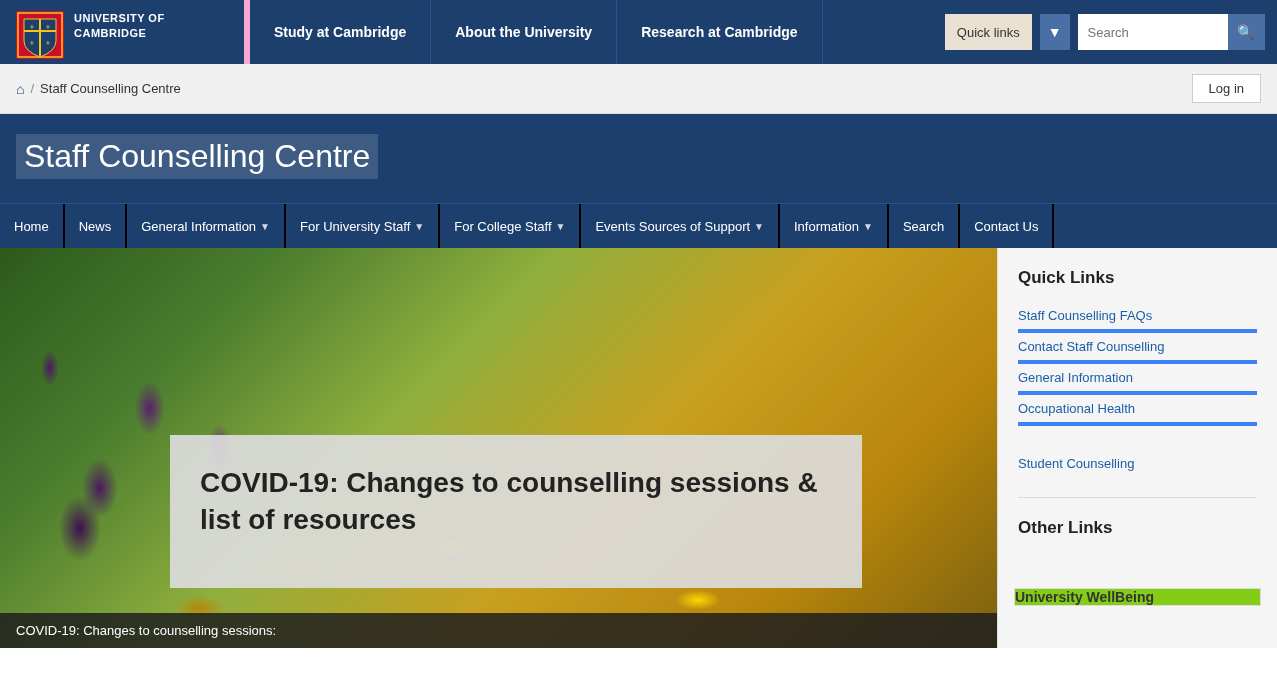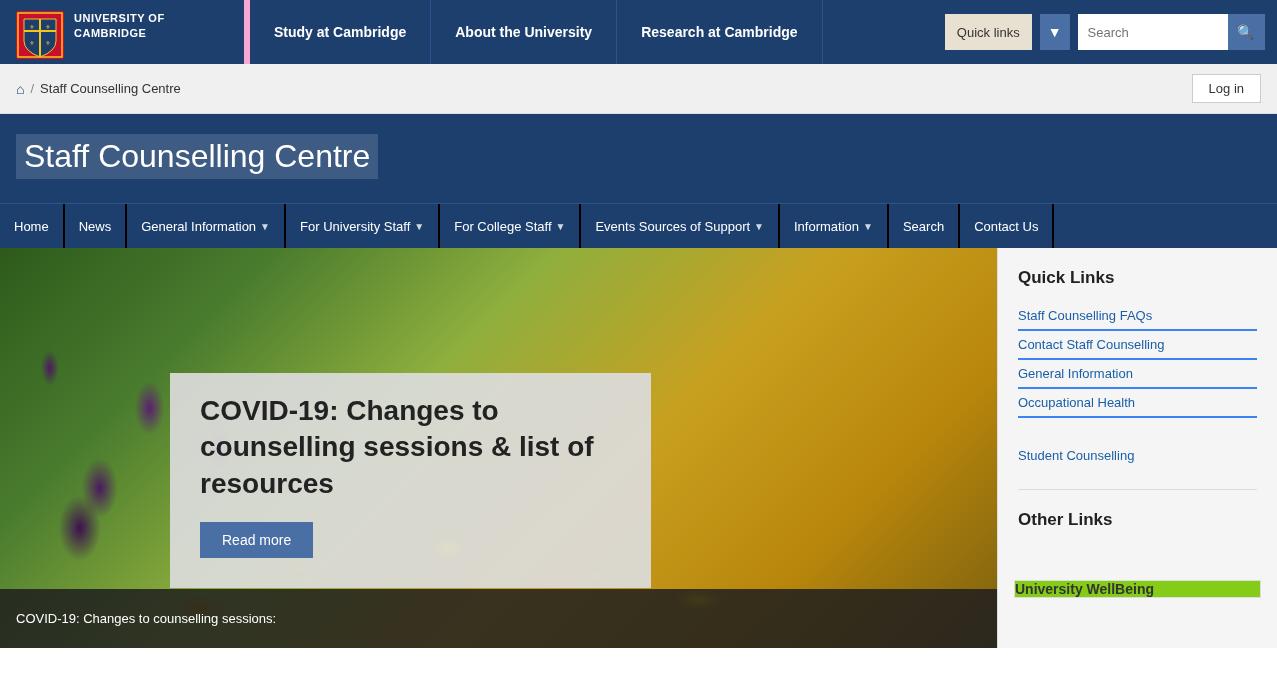--- a/index.html
+++ b/index.html
@@ -204,23 +204,23 @@
         radial-gradient(ellipse 35px 18px at 45% 75%, #ffd700 0%, transparent 50%),
         radial-gradient(ellipse 30px 15px at 60% 82%, #daa520 0%, transparent 50%),
         radial-gradient(ellipse 50px 25px at 20% 90%, #b8860b 0%, transparent 50%),
         radial-gradient(ellipse 45px 20px at 70% 88%, #ffd700 0%, transparent 50%);
     }
     .hero-overlay {
       position: absolute;
       bottom: 60px;
       left: 170px;
       right: 0;
-      width: 481px;
+      width: 692px;
       background: rgba(220, 220, 220, 0.92);
-      padding: 20px 30px 30px 30px;
+      padding: 30px 30px 30px 30px;
     }
     .hero-title {
       font-size: 28px;
       font-weight: bold;
       color: #222;
       line-height: 1.3;
       margin-bottom: 20px;
     }
     .read-more-btn {
       background: #4a6fa5;
@@ -230,21 +230,21 @@
       font-size: 14px;
       cursor: pointer;
     }
     .carousel-caption {
       position: absolute;
       bottom: 0;
       left: 0;
       right: 0;
       background: rgba(30, 30, 30, 0.85);
       color: white;
-      padding: 22px 16px;
+      padding: 10px 16px;
       font-size: 13px;
     }
 
     
     .sidebar {
       width: 280px;
       background: #f5f5f5;
       border-left: 1px solid #ddd;
     }
     .sidebar-section {
@@ -255,21 +255,21 @@
       font-weight: bold;
       color: #222;
       margin-bottom: 14px;
     }
     .sidebar-link {
       display: block;
       color: #1a5fa8;
       font-size: 13px;
       text-decoration: none;
       padding: 6px 0;
-      border-bottom: 2px solid #3b82f6;
+      border-bottom: 4px solid #3b82f6;
       cursor: pointer;
     }
     .sidebar-link:last-child { border-bottom: none; margin-top: 24px; }
     .sidebar-divider {
       height: 1px;
       background: #ddd;
       margin: 0 20px;
     }
     .sidebar-wellbeing {
       margin: 16px;
@@ -367,21 +367,20 @@
     <span>Contact Us</span>
   </div>
 </nav>
 
 <div class="main-content">
 
   <div class="content-left">
     <div class="hero-image">
       <div class="hero-overlay">
         <div class="hero-title">COVID-19: Changes to counselling sessions &amp; list of resources</div>
-        <button class="read-more-btn">Read more</button>
       </div>
     </div>
     <div class="carousel-caption">
       <span>COVID-19: Changes to counselling sessions:</span>
     </div>
   </div>
 
   <aside class="sidebar">
     <div class="sidebar-section">
       <div class="sidebar-section-title">Quick Links</div>

